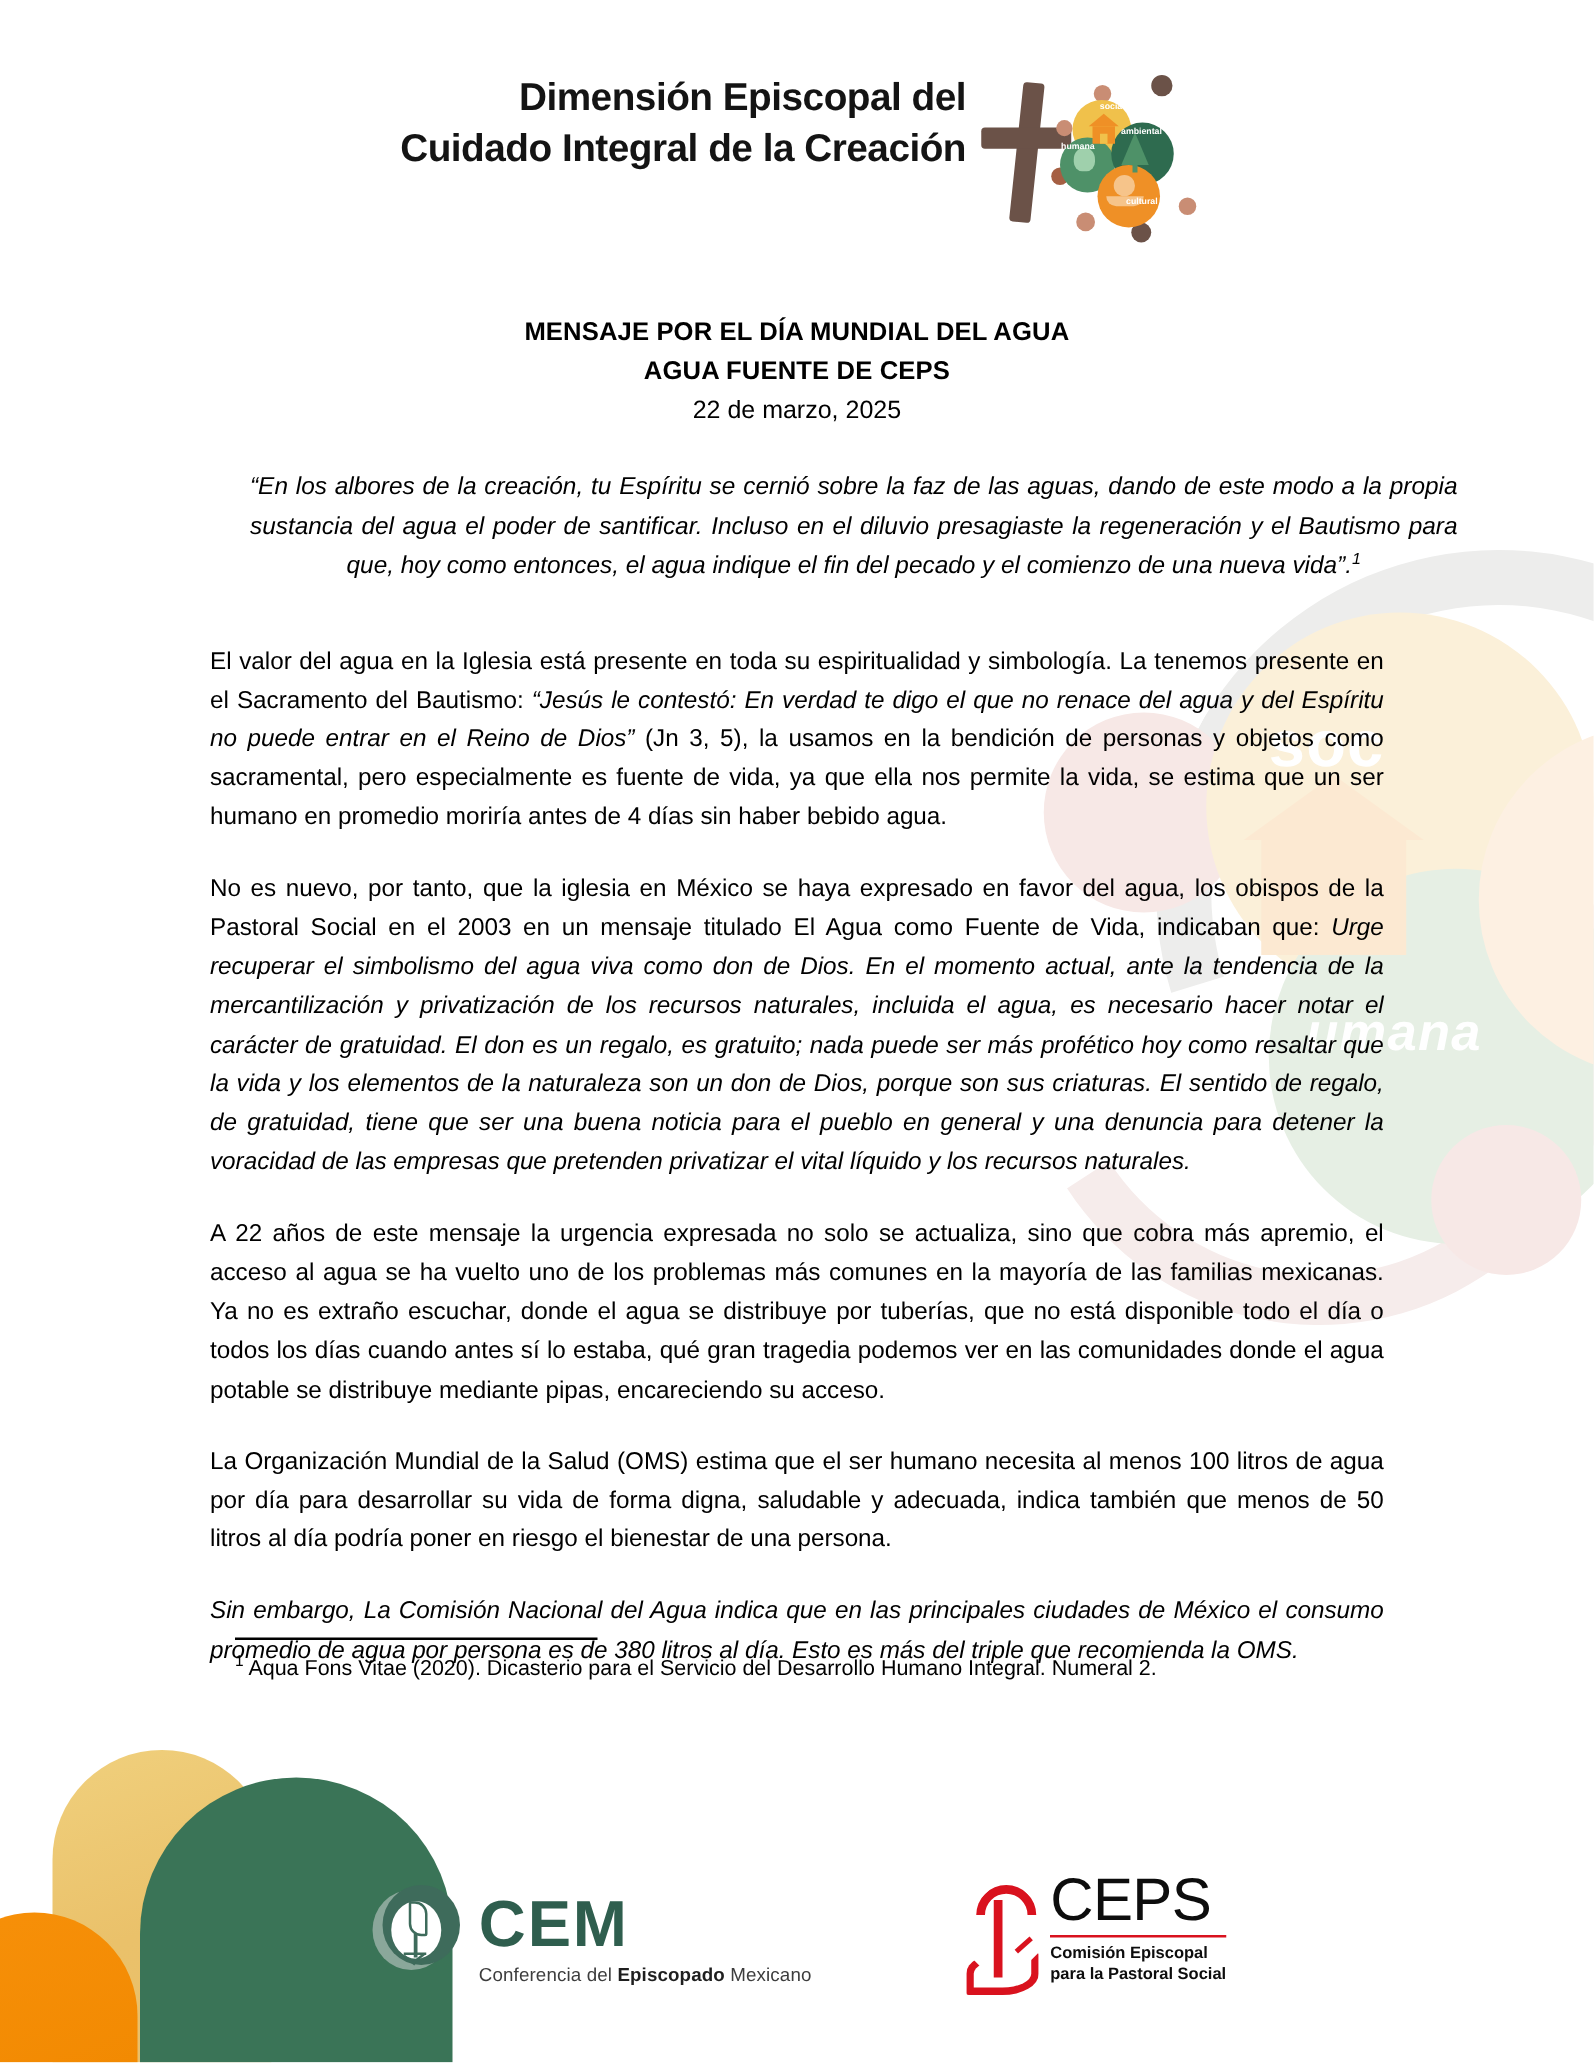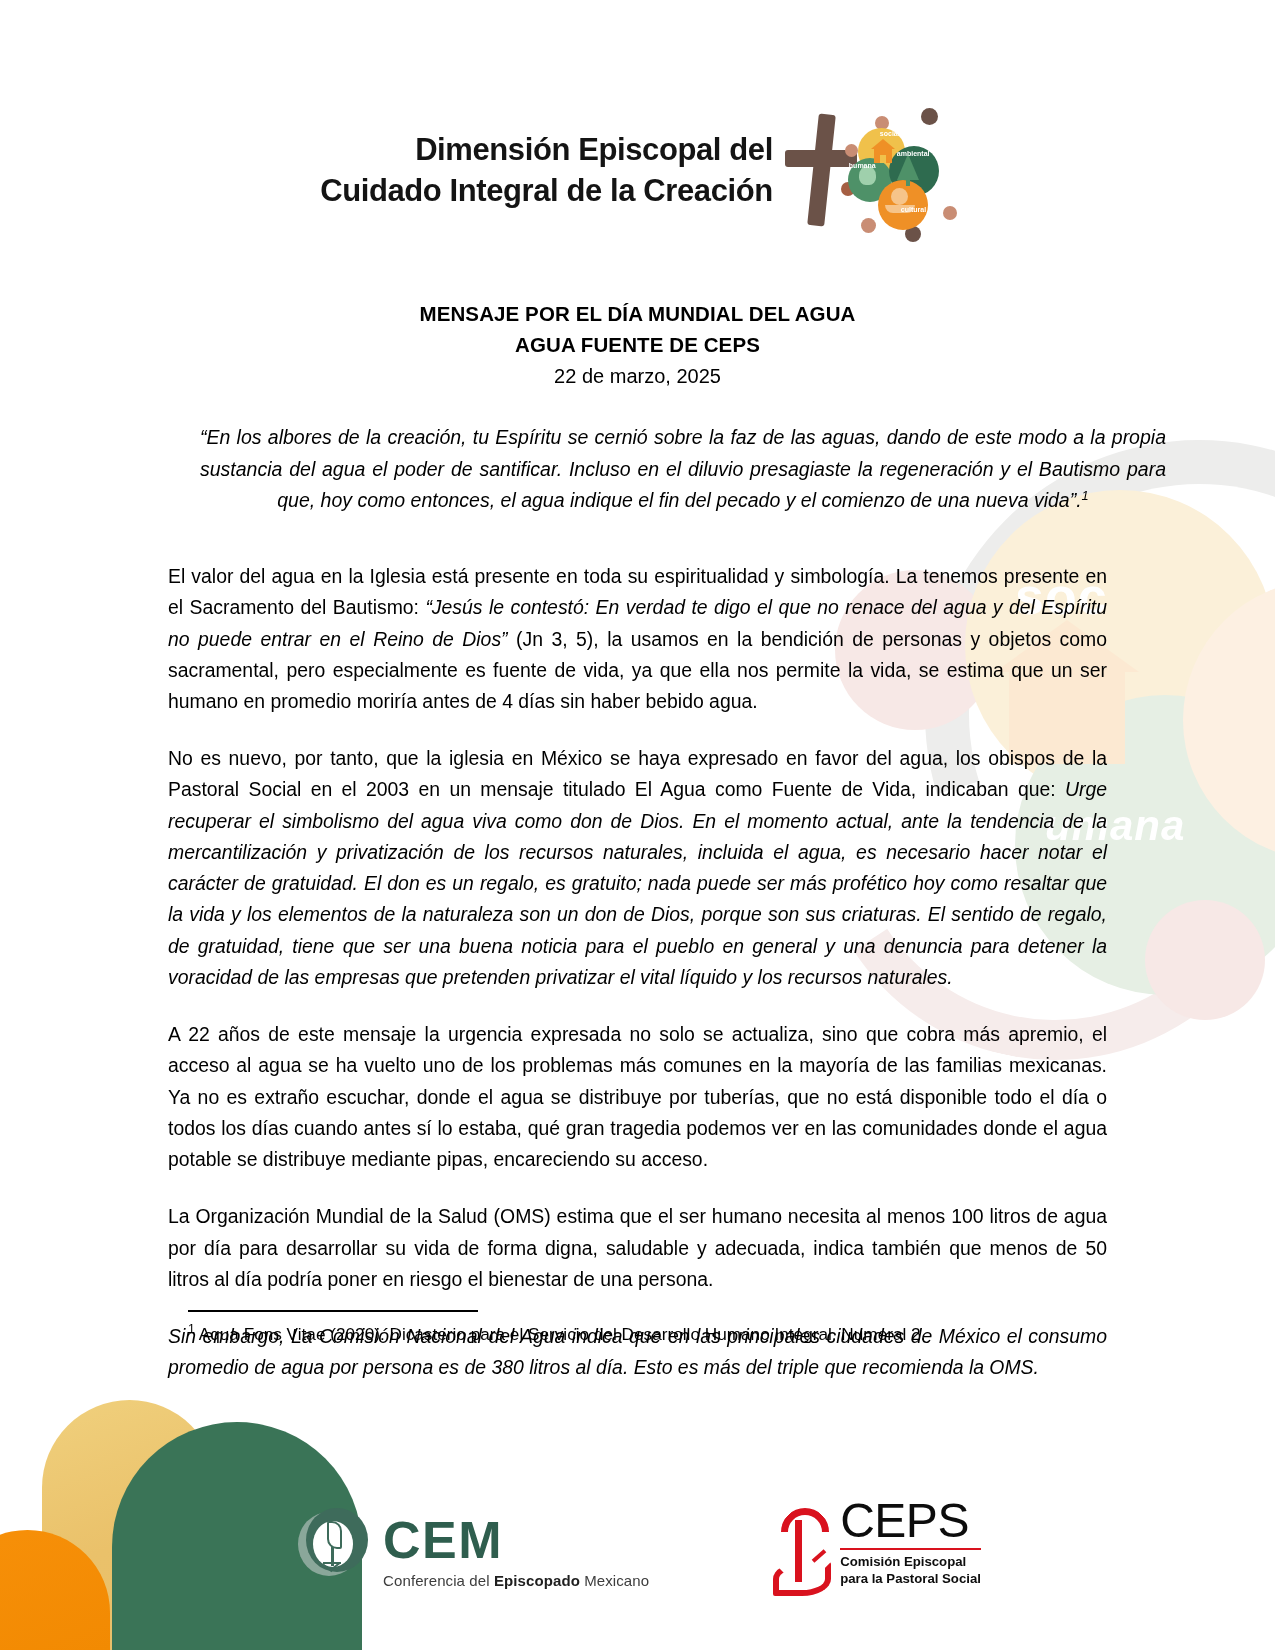--- a/index.html
+++ b/index.html
@@ -82,25 +82,24 @@
     left: 14px; top: 52px;
     width: 116px; height: 92px;
     background: #fce9d2;
   }
 
   
   .header {
     position: relative;
     z-index: 3;
     display: flex;
-    align-items: center;
+    align-items: flex-start;
     justify-content: center;
     padding-top: 58px;
     gap: 6px;
-    margin-top: 48px;
   }
   .header-title {
     text-align: right;
     font-weight: bold;
     font-size: 31px;
     line-height: 1.32;
     letter-spacing: -0.4px;
     color: #141414;
     white-space: pre-line;
   }

